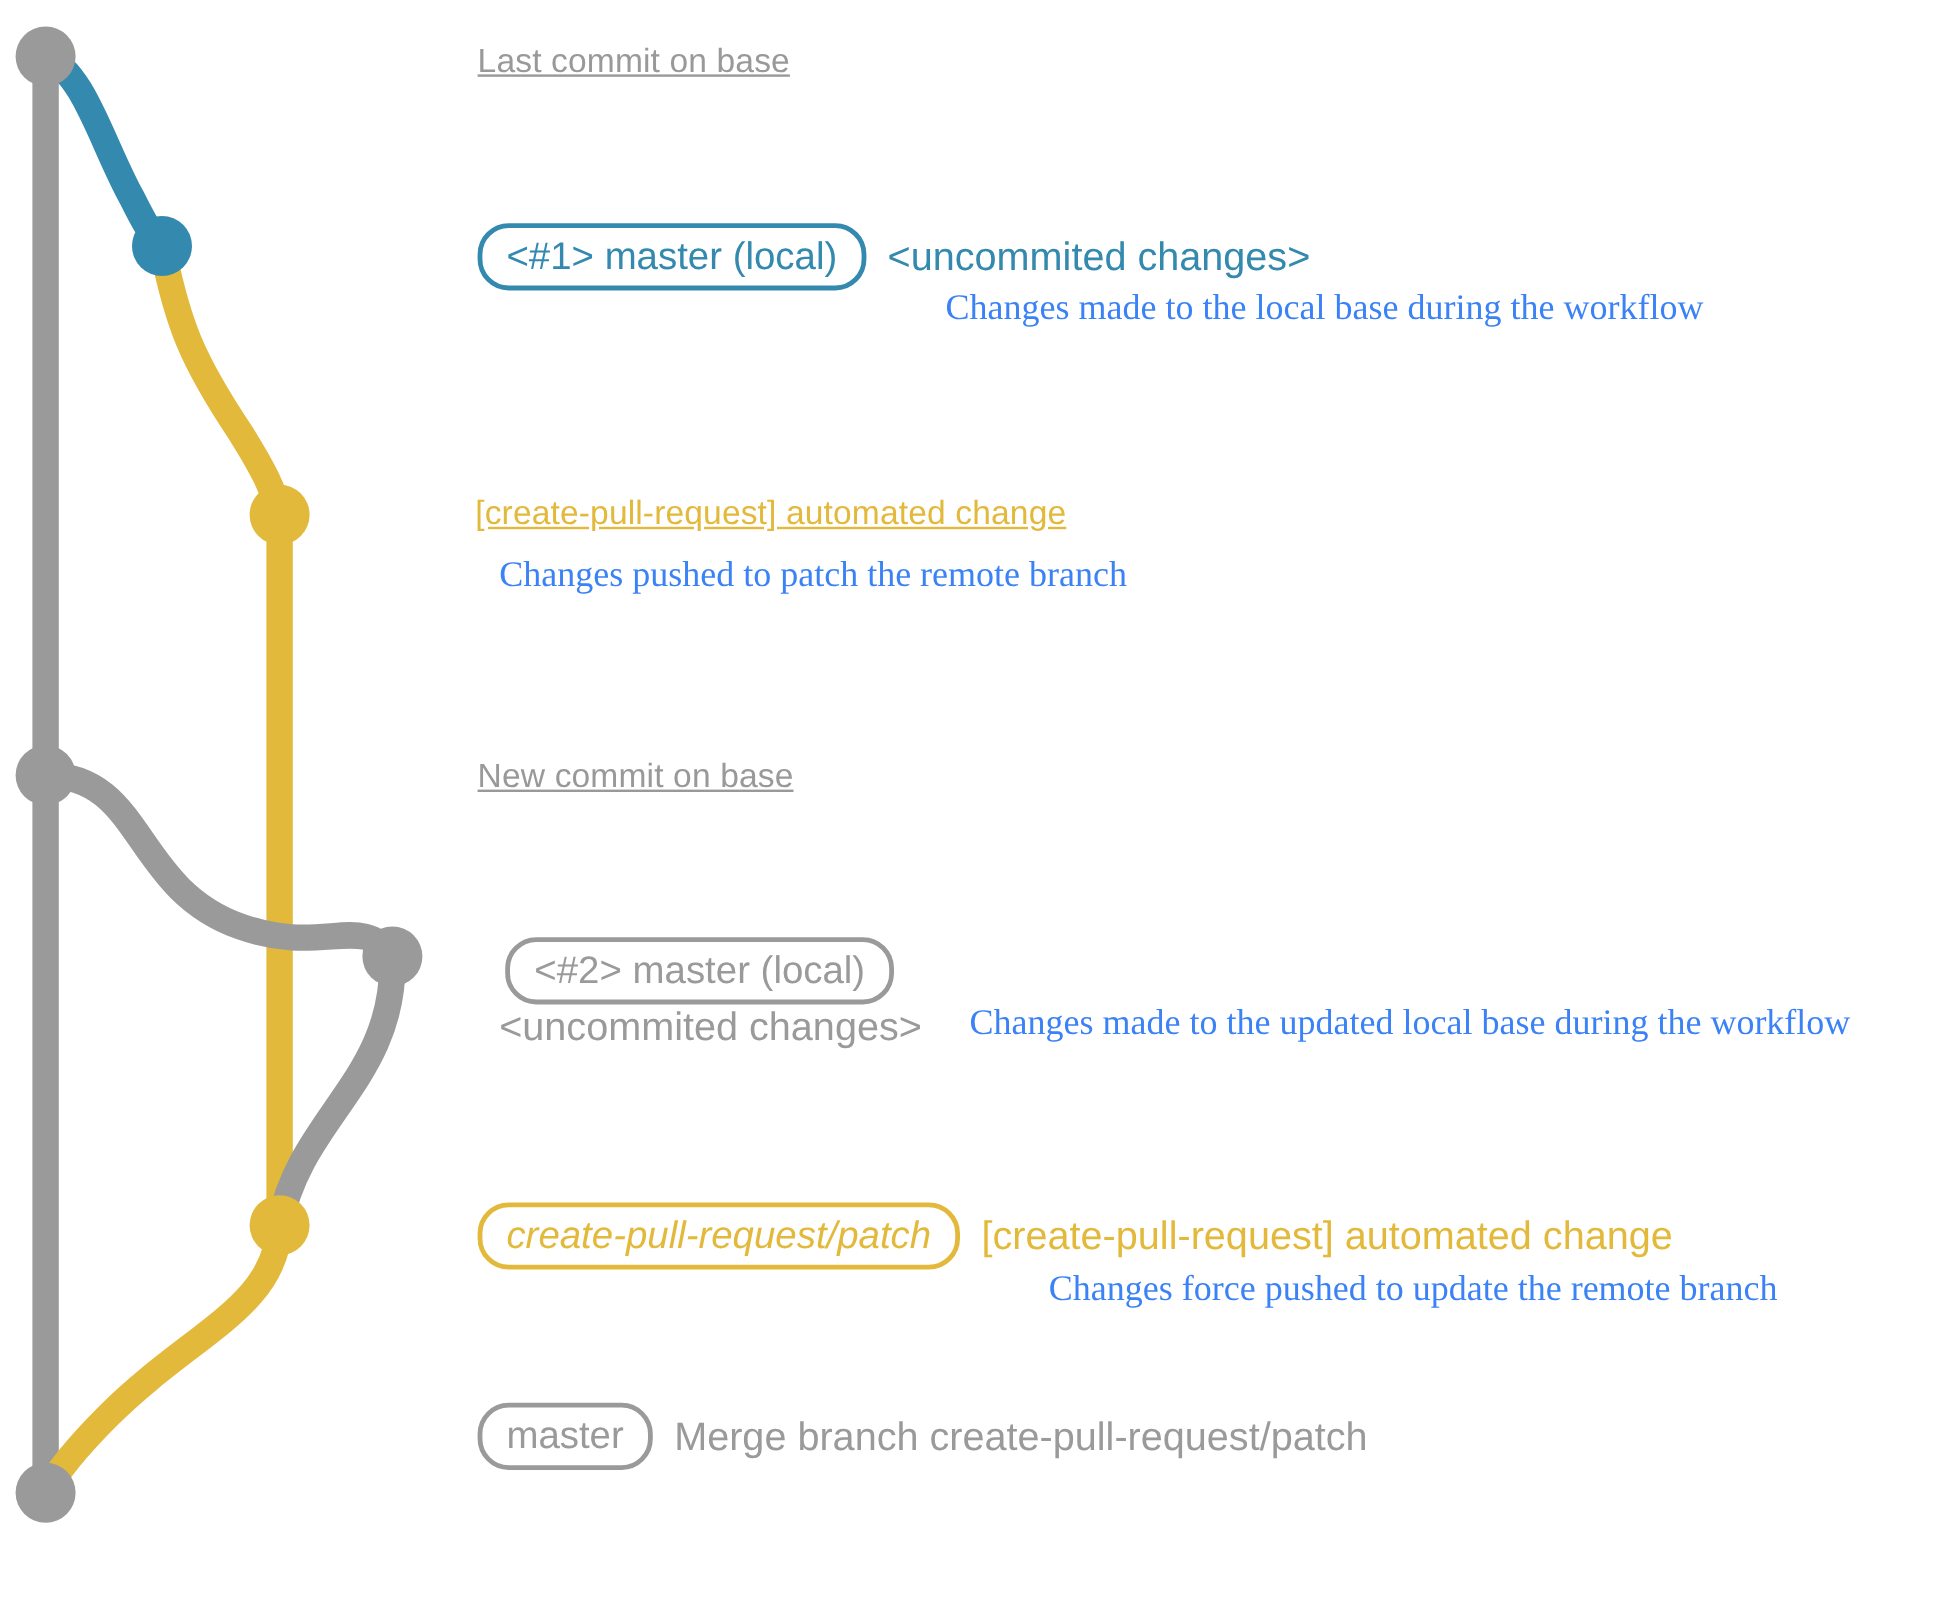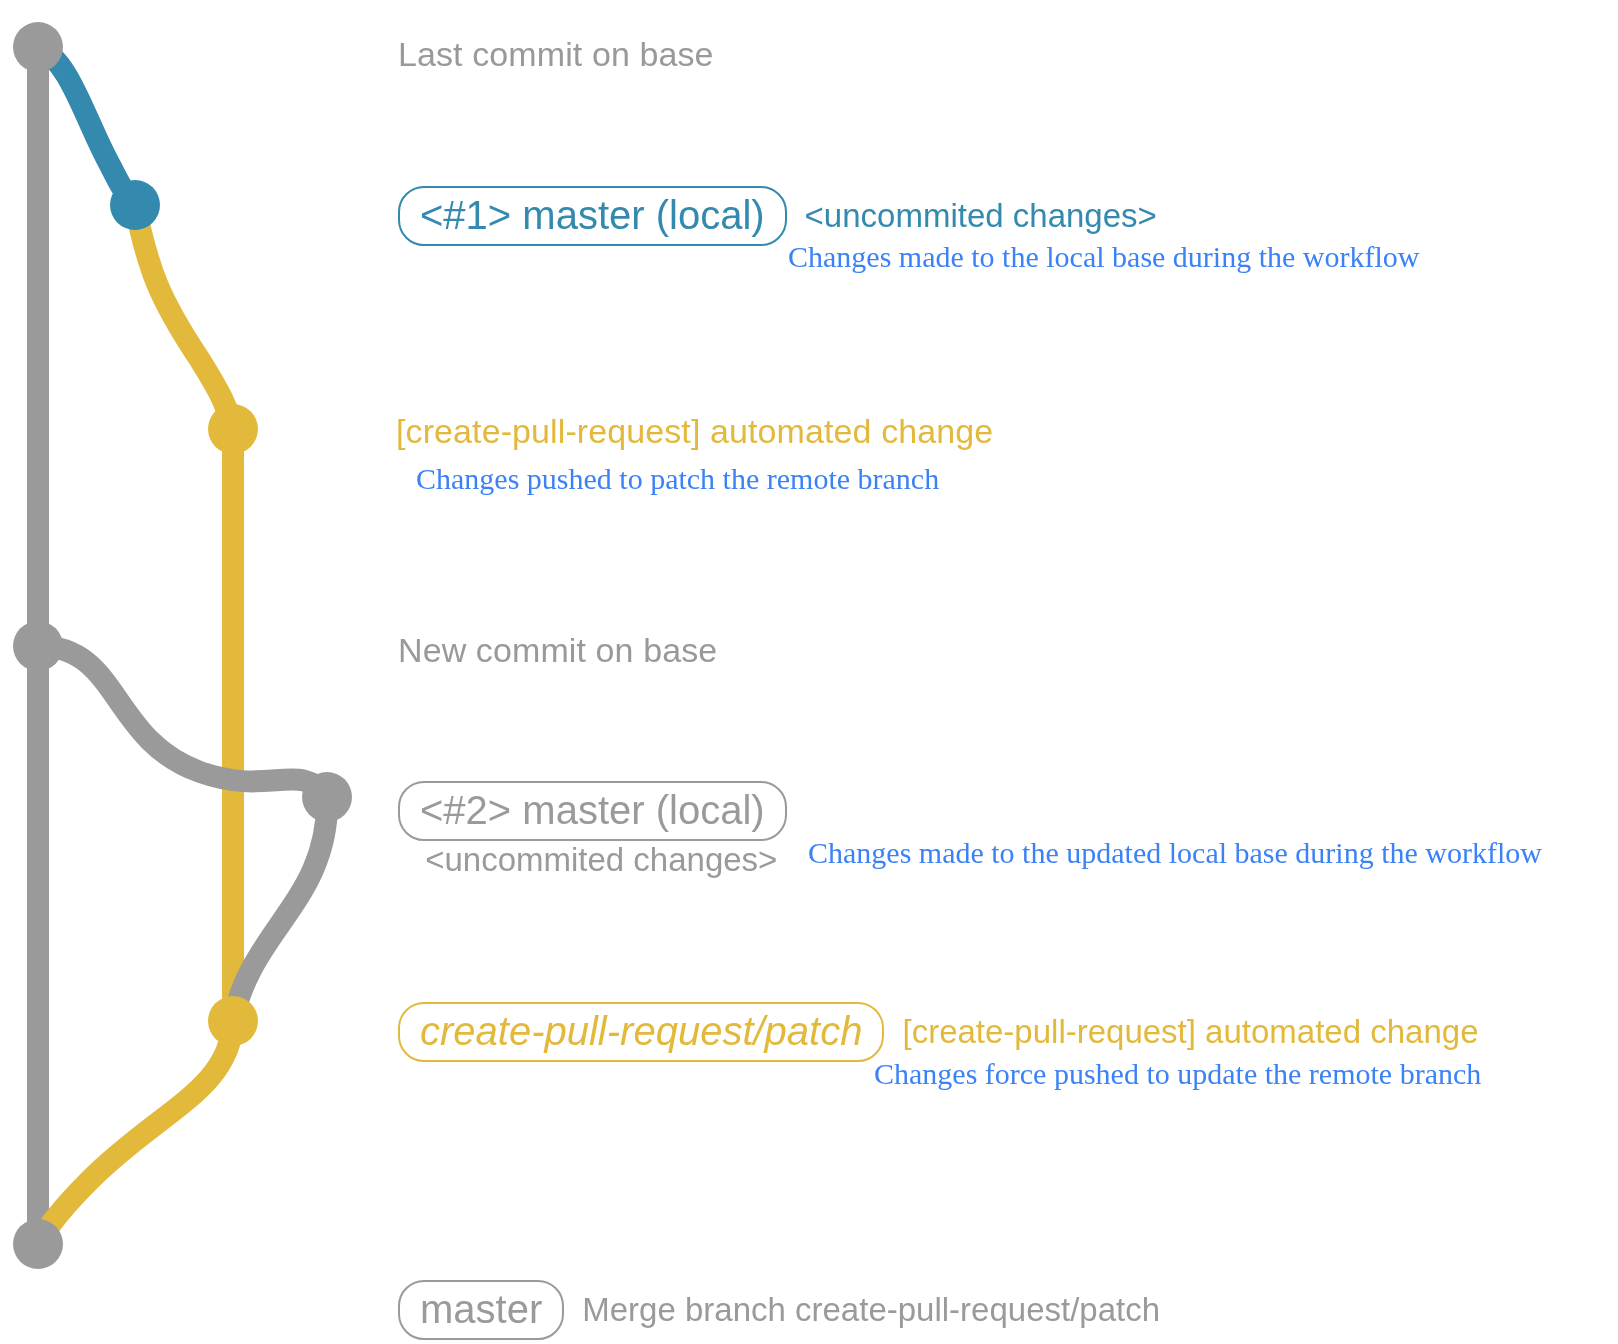--- a/index.html
+++ b/index.html
@@ -33,32 +33,33 @@
   }
 
   .anno-row {
     position: absolute;
     display: flex;
     align-items: center;
     white-space: nowrap;
   }
 
   .plain-title {
-    font-size: 34px;
+    font-size: 28px;
     letter-spacing: 0.1px;
+    text-decoration: underline;
   }
   .plain-title.gray   { color: #999999; }
   .plain-title.gold   { color: #e3b93c; }
 
   .pill {
     display: inline-block;
-    border: 2px solid #4c1d95;
+    border: 4px solid #4c1d95;
     border-radius: 26px;
     padding: 7px 20px 9px 20px;
-    font-size: 40px;
+    font-size: 32px;
     line-height: 1.0;
     color: #999999;
     background: #ffffff;
     box-sizing: border-box;
     text-align: center;
   }
   .pill.blue { border-color: #3389ae; color: #3389ae; }
   .pill.gold { border-color: #e3b93c; color: #e3b93c; font-style: italic; }
   .pill.gray { border-color: #9a9a9a; color: #9a9a9a; }
 
@@ -133,18 +134,18 @@
     <span class="pill-caption gray">&lt;uncommited changes&gt;</span>
   </div>
   <div class="subtext" style="left:788px; top:836px;margin-left:20px;">Changes made to the updated local base during the workflow</div>
 
   <div class="anno-row" style="left:398px; top:1002px;">
     <span class="pill gold">create-pull-request/patch</span>
     <span class="pill-caption gold">[create-pull-request] automated change</span>
   </div>
   <div class="subtext" style="left:874px; top:1057px;text-align:right;">Changes force pushed to update the remote branch</div>
 
-  <div class="anno-row" style="left:398px; top:1280px;">
+  <div class="anno-row" style="left:398px; top:1169px;">
     <span class="pill gray">master</span>
     <span class="pill-caption gray">Merge branch create-pull-request/patch</span>
   </div>
 
 </div>
 
 </body></html>

